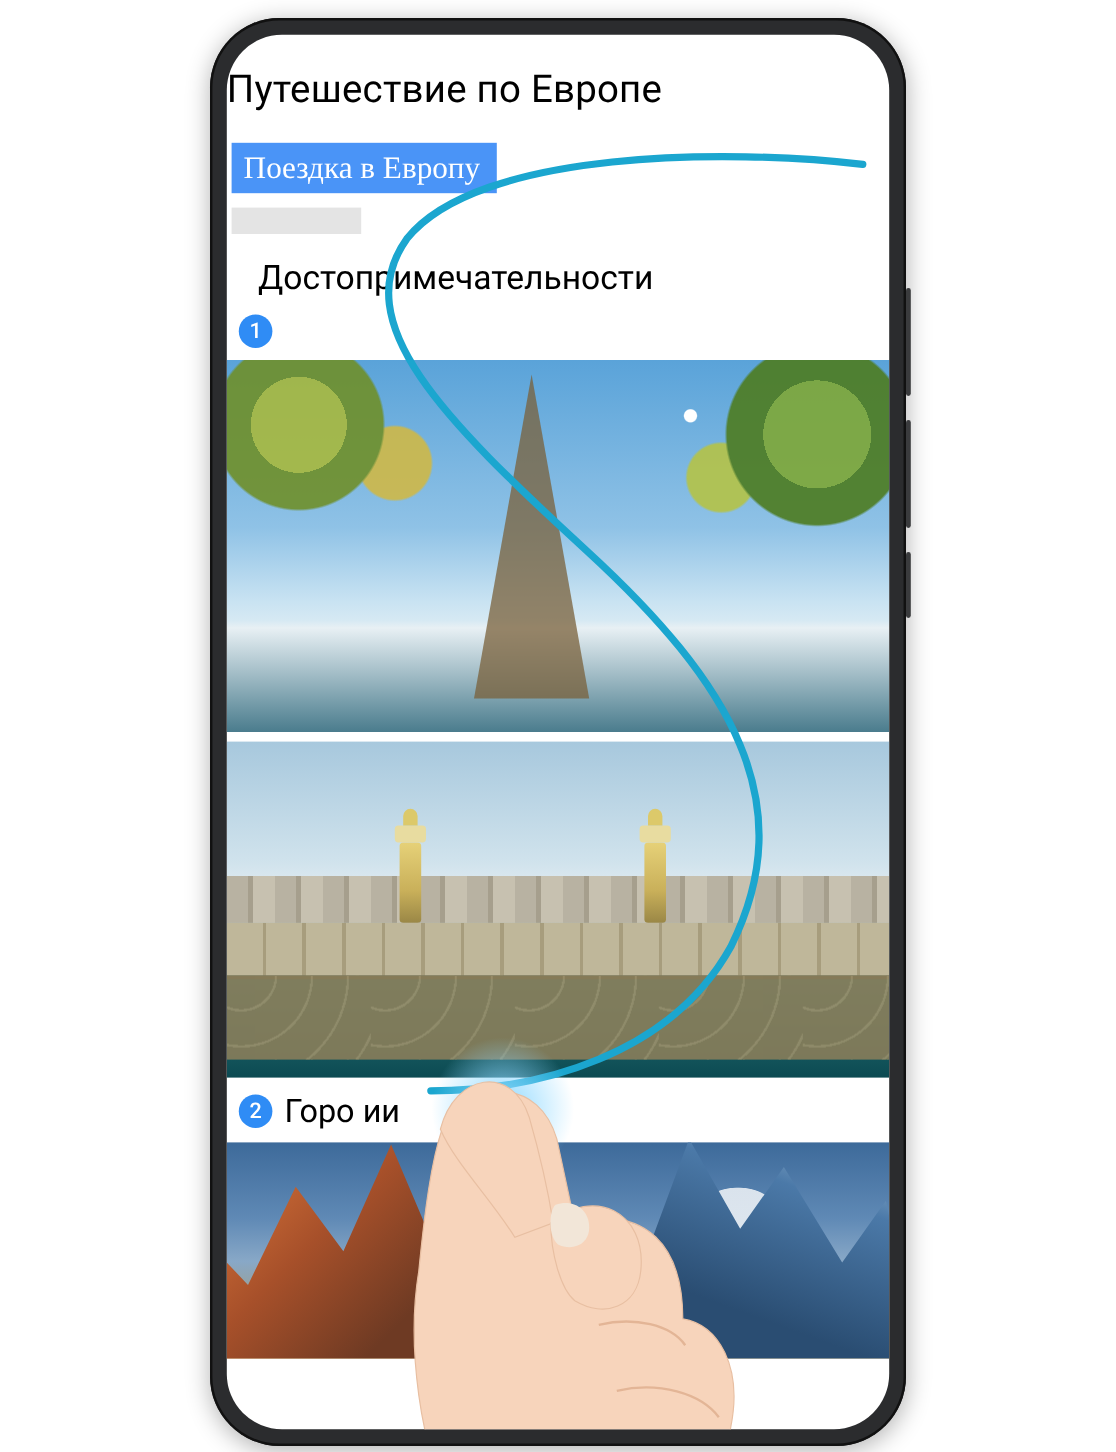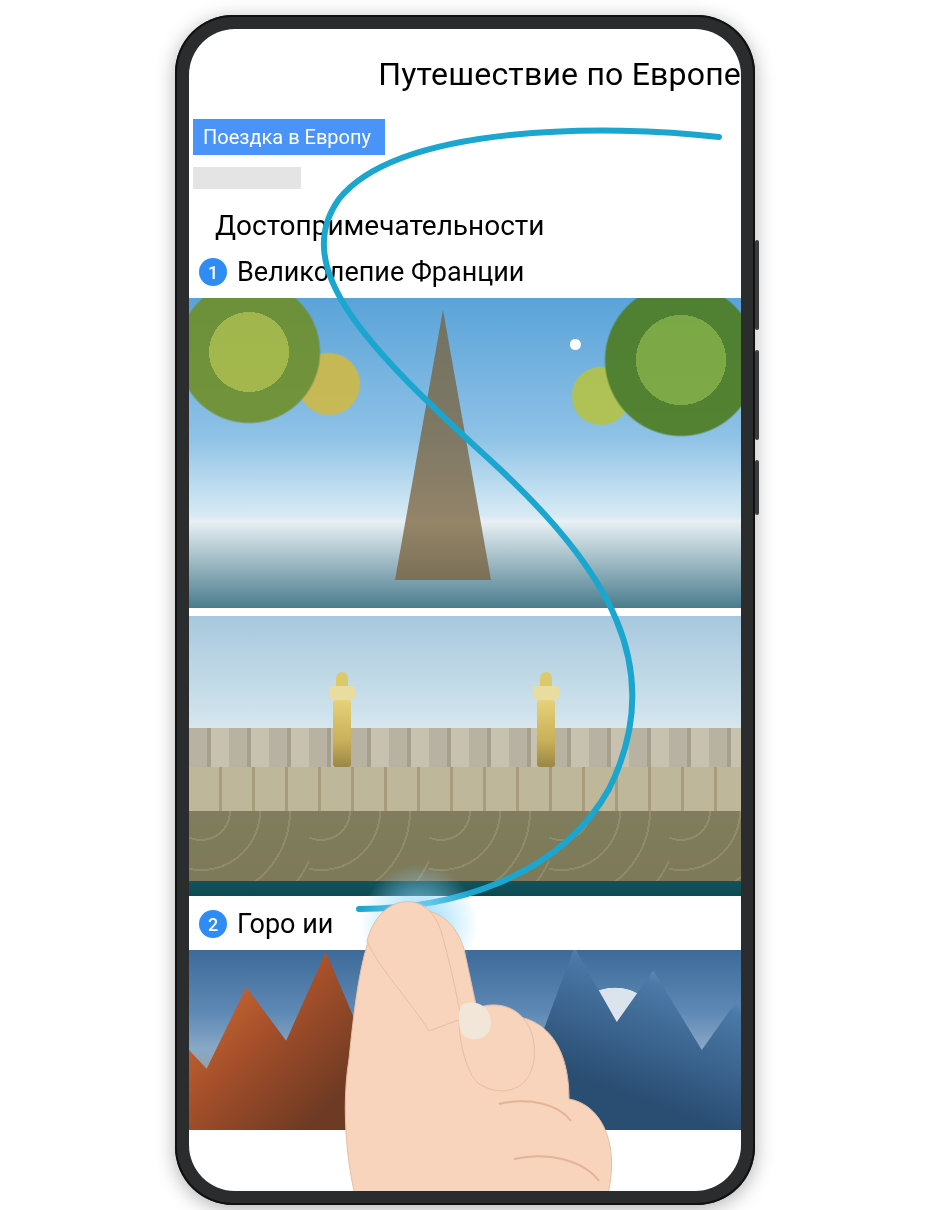--- a/index.html
+++ b/index.html
@@ -38,37 +38,38 @@
     right: 14px;
     bottom: 14px;
     background: #fff;
     border-radius: 46px;
     overflow: hidden;
   }
   .content {
     padding: 14px 0 0 0;
   }
   .app-title {
-    text-align: right;
+    text-align: left;
     font-size: 32px;
     font-weight: 400;
     color: #000;
-    padding: 12px 0 26px 16px;
+    padding: 12px 0 26px 0;
     letter-spacing: 0.2px;
   }
   .sub-row {
     padding: 0 0 6px 0;
   }
   .selected-tag {
     display: inline-block;
     background: #4a94f7;
     color: #fff;
-    font-size: 20px;
+    font-size: 26px;
     padding: 6px 14px 6px 10px;
     margin-left: 4px;
+    font-family: Liberation Serif, serif;
   }
   .grey-bar {
     width: 108px;
     height: 22px;
     background: #e4e4e4;
     margin: 6px 0 18px 4px;
   }
   .section-heading {
     font-size: 28px;
     font-weight: 400;
@@ -232,21 +233,20 @@
 
       <div class="sub-row">
         <span class="selected-tag">Поездка в Европу</span>
       </div>
       <div class="grey-bar"></div>
 
       <div class="section-heading">Достопримечательности</div>
 
       <div class="list-item-header">
         <div class="num-badge">1</div>
-        <div class="item-title">Великолепие Франции</div>
       </div>
       <div class="photo eiffel">
         <div class="foliage-right"></div>
       </div>
       <div class="photo bridge">
         <div class="buildings"></div>
         <div class="pillar p1"></div>
         <div class="pillar p2"></div>
       </div>
 

